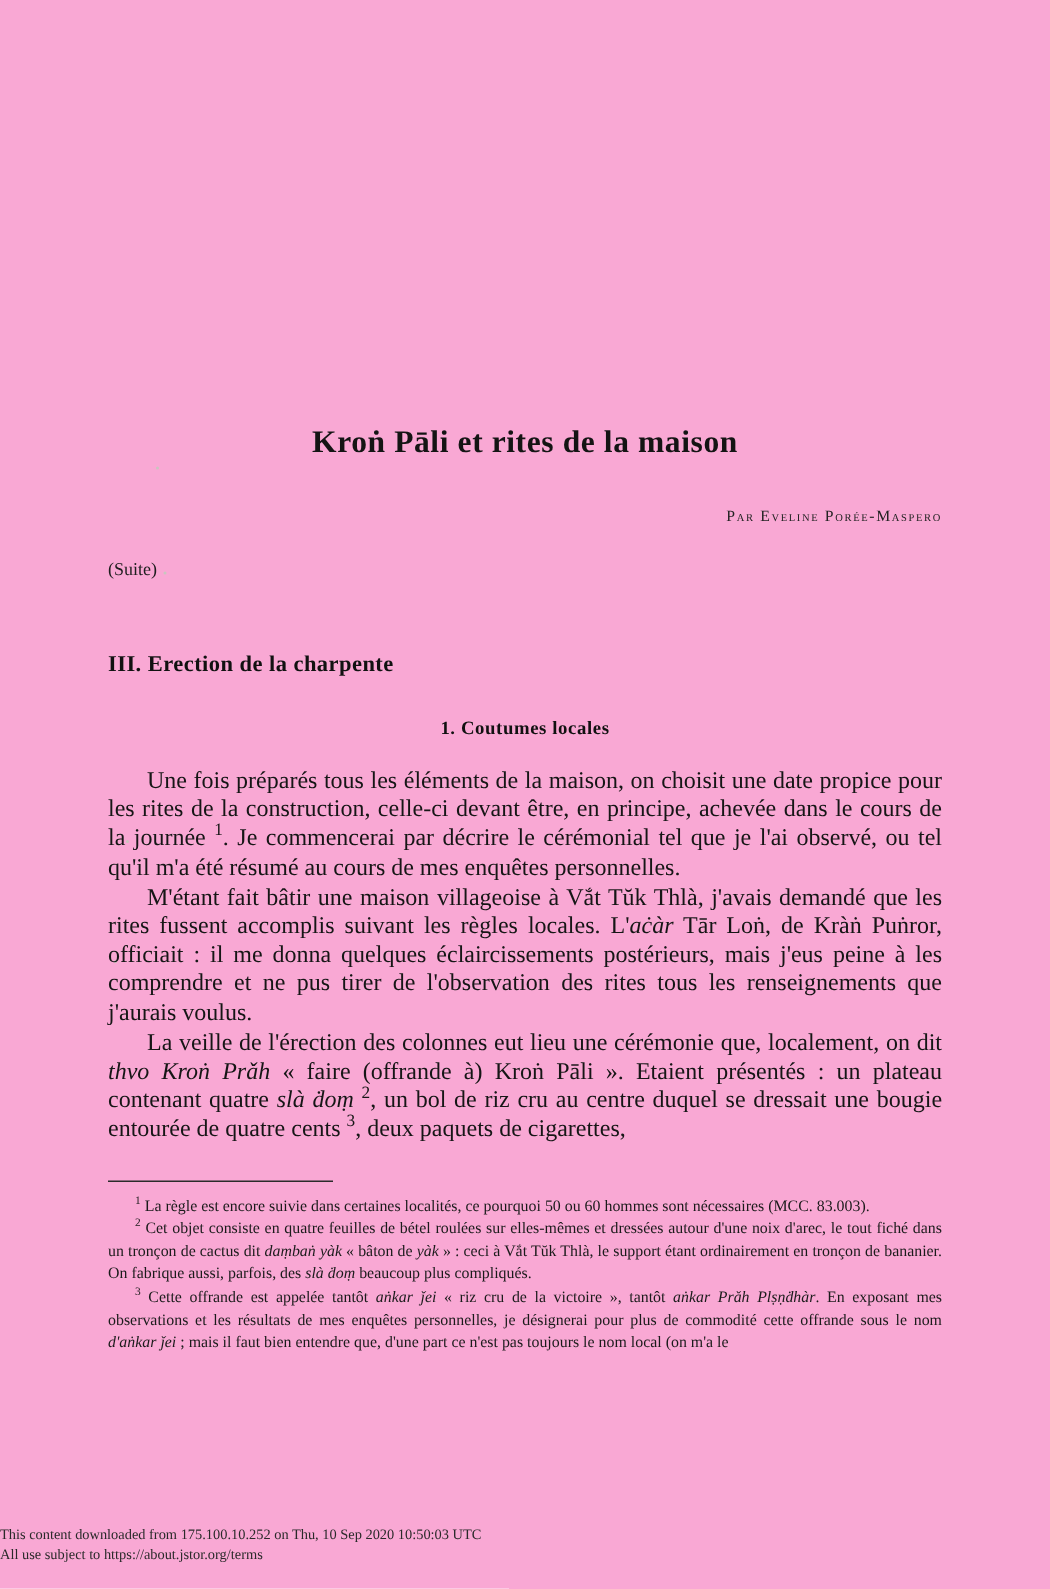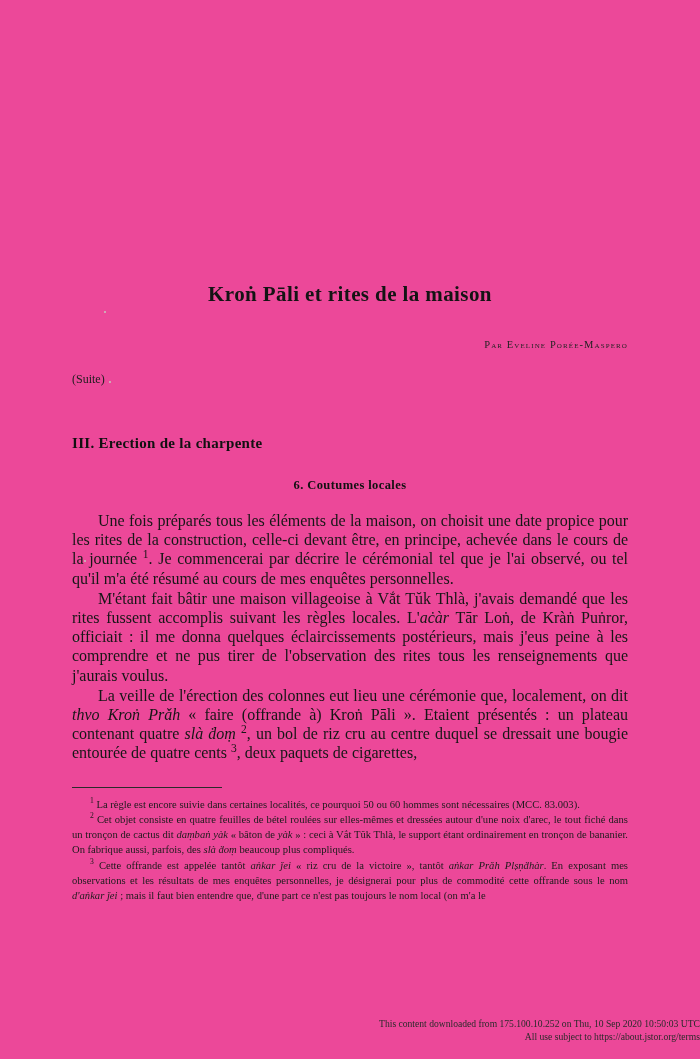--- a/index.html
+++ b/index.html
@@ -13,21 +13,21 @@
     font-family: "Liberation Serif", serif;
     color: #1a1a1a;
     position: relative;
     overflow: hidden;
   }
   .page {
     position: absolute;
     top: 0; left: 0;
     width: 700px;
     height: 1059px;
-    background: #ec4899;
+    background: #f9a8d4;
   }
   .content {
     position: absolute;
     left: 72px;
     right: 72px;
     top: 0;
     width: 556px;
   }
   .title {
     margin-top: 282px;
@@ -104,21 +104,21 @@
     font-size: 0.72em;
     vertical-align: super;
     line-height: 0;
   }
   i { font-style: italic; }
   .footer {
     position: absolute;
     left: 0;
     right: 0;
     bottom: 16px;
-    text-align: right;
+    text-align: left;
     font-size: 9.6px;
     line-height: 13px;
     color: #2a2a2a;
     font-family: "Liberation Serif", serif;
   }
   .specks span {
     position: absolute;
     background: #c9c6bf;
     border-radius: 50%;
   }
@@ -138,21 +138,21 @@
   <div class="content">
 
     <h1 class="title">Kroṅ Pāli et rites de la maison</h1>
 
     <div class="byline">Par Eveline Porée-Maspero</div>
 
     <div class="suite">(Suite)</div>
 
     <h2 class="section-head">III. Erection de la charpente</h2>
 
-    <h3 class="subsection-head">6. Coutumes locales</h3>
+    <h3 class="subsection-head">1. Coutumes locales</h3>
 
     <div class="body-block">
       <p class="para">Une fois préparés tous les éléments de la maison, on choisit une date propice pour les rites de la construction, celle-ci devant être, en principe, achevée dans le cours de la journée <sup>1</sup>. Je commencerai par décrire le cérémonial tel que je l'ai observé, ou tel qu'il m'a été résumé au cours de mes enquêtes personnelles.</p>
       <p class="para">M'étant fait bâtir une maison villageoise à Vắt Tŭk Thlà, j'avais demandé que les rites fussent accomplis suivant les règles locales. L'<i>aċàr</i> Tār Loṅ, de Kràṅ Puṅror, officiait : il me donna quelques éclaircissements postérieurs, mais j'eus peine à les comprendre et ne pus tirer de l'observation des rites tous les renseignements que j'aurais voulus.</p>
       <p class="para">La veille de l'érection des colonnes eut lieu une cérémonie que, localement, on dit <i>thvo Kroṅ Prǎh</i> « faire (offrande à) Kroṅ Pāli ». Etaient présentés : un plateau contenant quatre <i>slà ḋoṃ</i> <sup>2</sup>, un bol de riz cru au centre duquel se dressait une bougie entourée de quatre cents <sup>3</sup>, deux paquets de cigarettes,</p>
     </div>
 
     <div class="rule"></div>
 
     <div class="footnotes">

